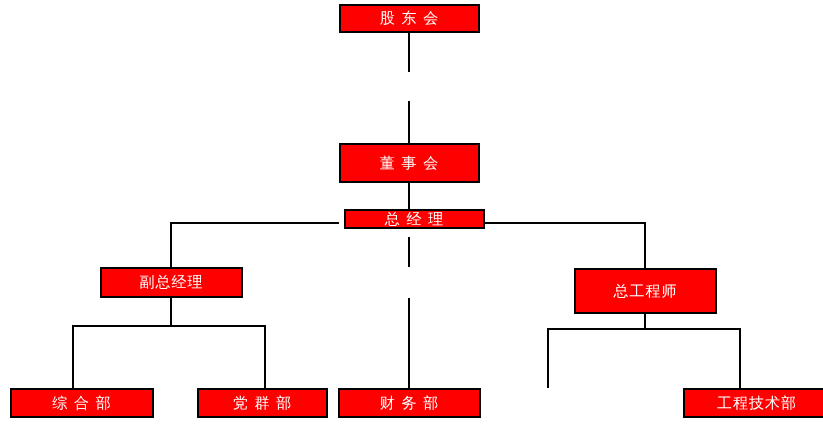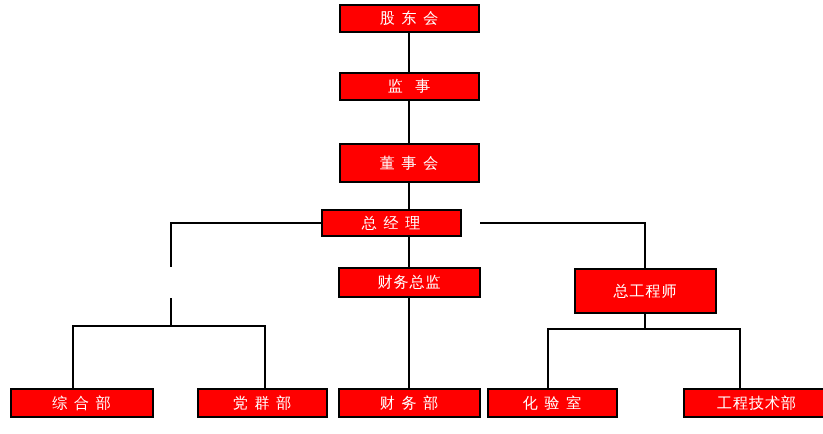--- a/index.html
+++ b/index.html
@@ -36,24 +36,22 @@
   <div class="line v" style="left:170px;top:298px;height:27px"></div>
   <div class="line h" style="left:72px;top:325px;width:194px"></div>
   <div class="line v" style="left:72px;top:325px;height:63px"></div>
   <div class="line v" style="left:264px;top:325px;height:63px"></div>
   <div class="line v" style="left:644px;top:299px;height:29px"></div>
   <div class="line h" style="left:547px;top:328px;width:194px"></div>
   <div class="line v" style="left:547px;top:328px;height:60px"></div>
   <div class="line v" style="left:739px;top:328px;height:60px"></div>
 
   <div class="node" style="left:339px;top:4px;width:141px;height:29px">股 东 会</div>
-  <div class="node" style="left:339px;top:72px;width:141px;height:29px">监  事</div>
   <div class="node" style="left:339px;top:143px;width:141px;height:40px">董 事 会</div>
-  <div class="node" style="left:321px;top:209px;width:141px;height:28px">总 经 理</div>
-  <div class="node" style="left:338px;top:267px;width:143px;height:31px">财务总监</div>
+  <div class="node" style="left:344px;top:209px;width:141px;height:20px">总 经 理</div>
+  <div class="node" style="left:100px;top:267px;width:143px;height:31px">副总经理</div>
   <div class="node" style="left:574px;top:268px;width:143px;height:46px">总工程师</div>
   <div class="node" style="left:10px;top:388px;width:144px;height:30px">综 合 部</div>
   <div class="node" style="left:338px;top:388px;width:143px;height:30px">财 务 部</div>
   <div class="node" style="left:197px;top:388px;width:131px;height:30px">党 群 部</div>
-  <div class="node" style="left:487px;top:388px;width:131px;height:30px">化 验 室</div>
   <div class="node" style="left:683px;top:388px;width:148px;height:30px">工程技术部</div>
 
 </div>
 
 </body></html>

